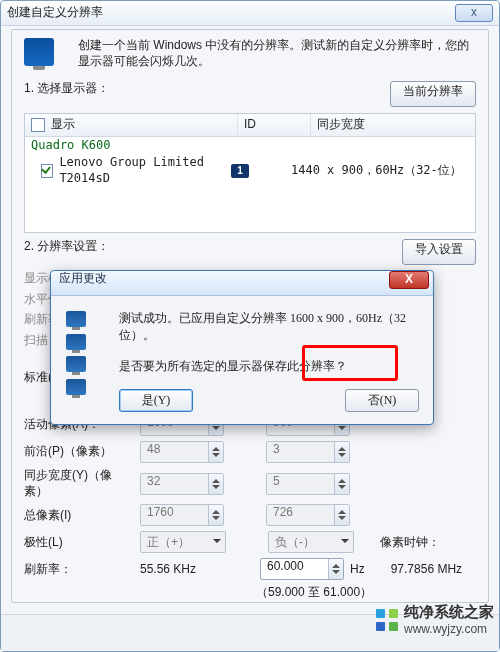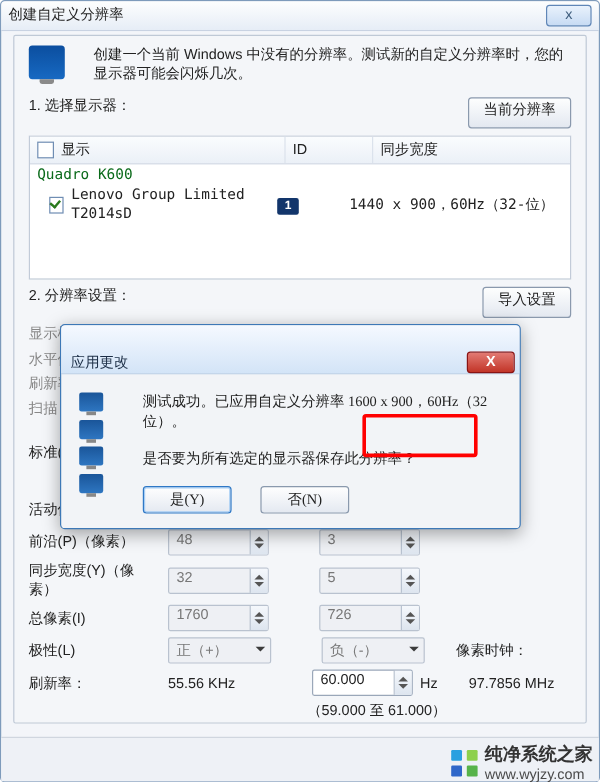--- a/index.html
+++ b/index.html
@@ -30,38 +30,38 @@
   .row .lbl{flex:0 0 110px}
   .sel{border:1px solid #9aa7b9;border-radius:2px;background:linear-gradient(#fff,#eef1f6);height:20px;display:flex;align-items:center;padding:0 16px 0 6px;position:relative;font-size:12px}
   .sel:after{content:"";position:absolute;right:4px;top:7px;border:4px solid transparent;border-top-color:#3b3b3b}
   .spin{border:1px solid #9aa7b9;border-radius:2px;background:#fff;height:20px;display:flex;align-items:flex-start;padding:0 16px 0 6px;position:relative;color:#777;width:60px}
   .spin .ud{position:absolute;right:0;top:0;width:14px;bottom:0;border-left:1px solid #b8c2d0;background:linear-gradient(#f5f8fc,#dde5ef)}
   .spin .ud:before,.spin .ud:after{content:"";position:absolute;left:3px;border:4px solid transparent}
   .spin .ud:before{top:1px;border-bottom-color:#555}.spin .ud:after{bottom:1px;border-top-color:#555}
   .heads{margin-left:110px;display:flex}
   .heads .h{flex:0 0 120px}
   .footer{position:absolute;left:0;right:0;bottom:0;height:36px;border-top:1px solid #d0d6df;background:#eef1f6}
-  .wm{position:absolute;right:6px;bottom:0;display:flex;align-items:center;gap:6px}
+  .wm{position:absolute;right:6px;bottom:16px;display:flex;align-items:center;gap:6px}
   .wm .logo{width:22px;height:22px;position:relative}
   .wm .logo span{position:absolute;width:9px;height:9px;border-radius:1px}
   .wm .a{left:0;top:0;background:#2aa0e0}.wm .b{right:0;top:0;background:#8dd04c}.wm .c{left:0;bottom:0;background:#2f67c9}.wm .d{right:0;bottom:0;background:#57b34a}
   .wm .txt{font:700 15px "SimSun";color:#333}
   .wm .sub{font:12px Arial;color:#4a4a4a}
   
   .modal{position:absolute;left:50px;top:270px;width:382px;border:1px solid #3d78b6;border-radius:4px;background:#f2f4f7;box-shadow:0 4px 14px rgba(0,0,0,.35)}
-  .modal .mbar{height:24px;background:linear-gradient(#f5f9ff,#d3e4f7);border-radius:4px 4px 0 0;display:flex;align-items:flex-end;padding:16px 4px 0 8px;border-bottom:1px solid #a9c3e1}
+  .modal .mbar{height:24px;background:linear-gradient(#f5f9ff,#d3e4f7);border-radius:4px 4px 0 0;display:flex;align-items:flex-start;padding:0 4px 0 8px;border-bottom:1px solid #a9c3e1}
   .modal .mtitle{flex:1;font-size:12px;color:#1b2d45}
   .mclose{width:38px;height:16px;border:1px solid #8a1414;border-radius:3px;background:linear-gradient(#e27a73,#c23528);color:#fff;text-align:center;font:700 12px/14px Arial}
   .mbody{display:flex;padding:14px 14px 8px;gap:12px}
   .mico{width:42px;flex:0 0 42px}
   .mico .m{width:20px;height:16px;background:linear-gradient(#1a5599,#2e76c1);border-radius:2px;display:inline-block;margin:1px;position:relative}
   .mico .m:after{content:"";position:absolute;left:6px;right:6px;bottom:-3px;height:3px;background:#888}
   .mtxt{flex:1;font:12px "SimSun"}
   .mtxt p{margin:0 0 14px}
-  .mbtns{display:flex;gap:24px;margin-top:4px;margin-bottom:4px;justify-content:flex-start}
+  .mbtns{display:flex;gap:8px;margin-top:4px;margin-bottom:4px;justify-content:space-between}
   .mbtn{width:72px;text-align:center;border:1px solid #8a99ad;border-radius:3px;padding:2px 0;background:linear-gradient(#fefefe,#e4e9f1)}
   .mbtn.def{border:1px solid #2f78c6;box-shadow:inset 0 0 0 1px #a6cdf4}
   .hl{position:absolute;border:3px solid #f00;border-radius:3px;pointer-events:none}
   .hl1{left:302px;top:345px;width:90px;height:30px}
   .gray-sel{border:1px solid #b9c2cf;background:#eef0f4;color:#777}
   .field-label-narrow{flex:0 0 70px}
   .min{font-size:12px}
   .disabled{color:#888}
 </style>
 </head>

